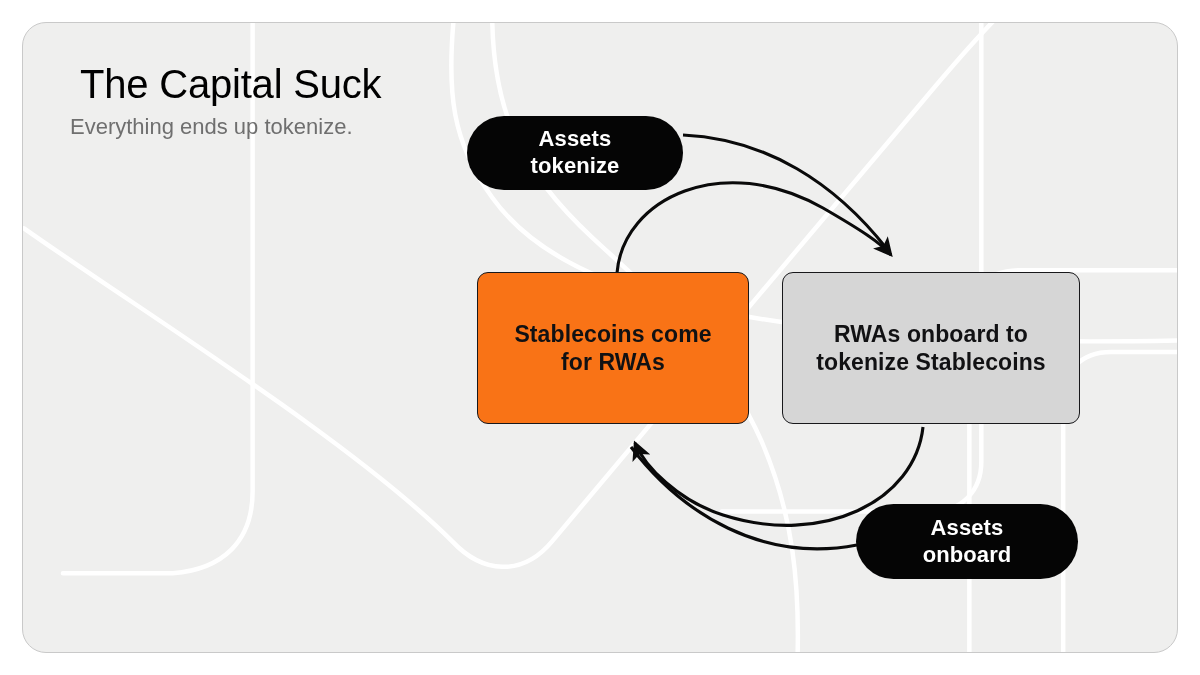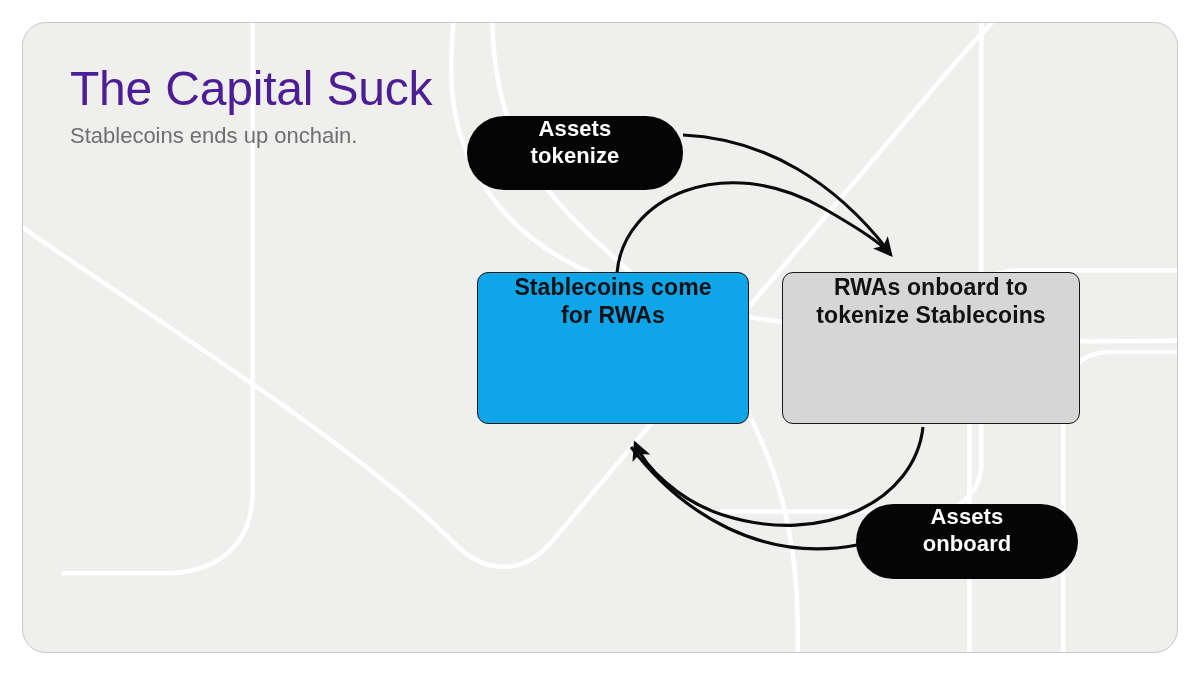--- a/index.html
+++ b/index.html
@@ -37,26 +37,27 @@
     pointer-events: none;
   }
   
   #heading {
     position: absolute;
     left: 47px;
     top: 38px;
     width: 620px;
   }
   #title {
-    font-size: 48px;
+    font-size: 40px;
     font-weight: 400;
     letter-spacing: -0.2px;
-    color: #4c1d95;
+    color: #000000;
     line-height: 1.15;
     white-space: nowrap;
+    margin-left: 10px;
   }
   #subtitle {
     margin-top: 7px;
     font-size: 22px;
     font-weight: 400;
     color: #6f6f6f;
     line-height: 1.2;
     white-space: nowrap;
   }
   
@@ -70,21 +71,21 @@
     position: absolute;
     left: 0; top: 0;
     width: 1156px;
     height: 631px;
     pointer-events: none;
   }
   
   .node {
     position: absolute;
     display: flex;
-    align-items: flex-start;
+    align-items: center;
     justify-content: center;
     text-align: center;
     line-height: 1.22;
   }
   .pill {
     background: #050505;
     color: #ffffff;
     border-radius: 999px;
     font-size: 22px;
     font-weight: 700;
@@ -98,21 +99,21 @@
     color: #111113;
     letter-spacing: 0.1px;
   }
   #node-assets-tokenize {
     left: 444px; top: 93px;
     width: 216px; height: 74px;
   }
   #node-stablecoins-come-for-rwas {
     left: 454px; top: 249px;
     width: 272px; height: 152px;
-    background: #0ea5e9;
+    background: #f97316;
   }
   #node-rwas-onboard {
     left: 759px; top: 249px;
     width: 298px; height: 152px;
     background: #d6d6d6;
   }
   #node-dollars-onboard {
     left: 833px; top: 481px;
     width: 222px; height: 75px;
   }
@@ -132,21 +133,21 @@
         <path d="M 1 206 C 120 290 330 420 430 520 C 460 552 500 556 530 520 C 620 412 790 210 900 80 C 940 32 960 10 980 -10"></path>
         <path d="M 230 -10 L 230 470 C 230 520 200 548 150 552 L 40 552"></path>
         <path d="M 960 -10 L 960 440 C 960 470 940 490 910 490 L 700 490"></path>
         <path d="M 1166 248 L 1000 248 C 965 248 948 266 948 300 L 948 640"></path>
         <path d="M 1166 330 L 1090 330 C 1060 330 1042 348 1042 382 L 1042 645"></path>
       </g>
     </svg>
 
     <div id="heading">
       <div id="title">The Capital Suck</div>
-      <div id="subtitle">Stablecoins ends up onchain.</div>
+      <div id="subtitle">Everything ends up tokenize.</div>
     </div>
 
     <div id="diagram">
 
       <svg id="arrows" viewBox="0 0 1156 631">
         <defs>
           <marker id="arrowhead" viewBox="0 0 10 10" refX="8.6" refY="5" markerWidth="6.2" markerHeight="6.2" orient="auto-start-reverse">
             <path d="M 0 0 L 10 5 L 0 10 L 2.4 5 Z" fill="#0a0a0a"></path>
           </marker>
         </defs>

